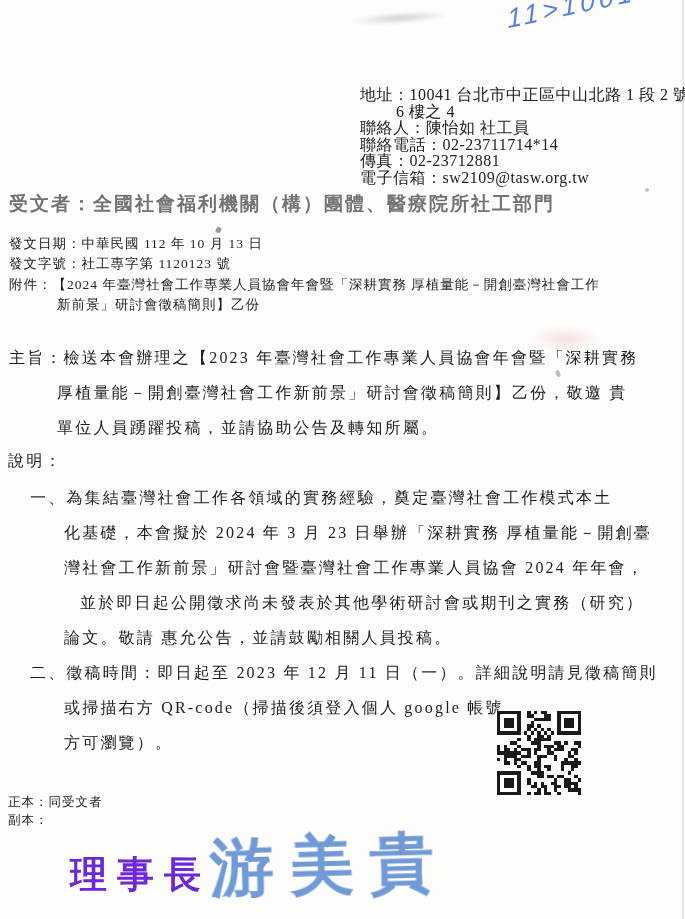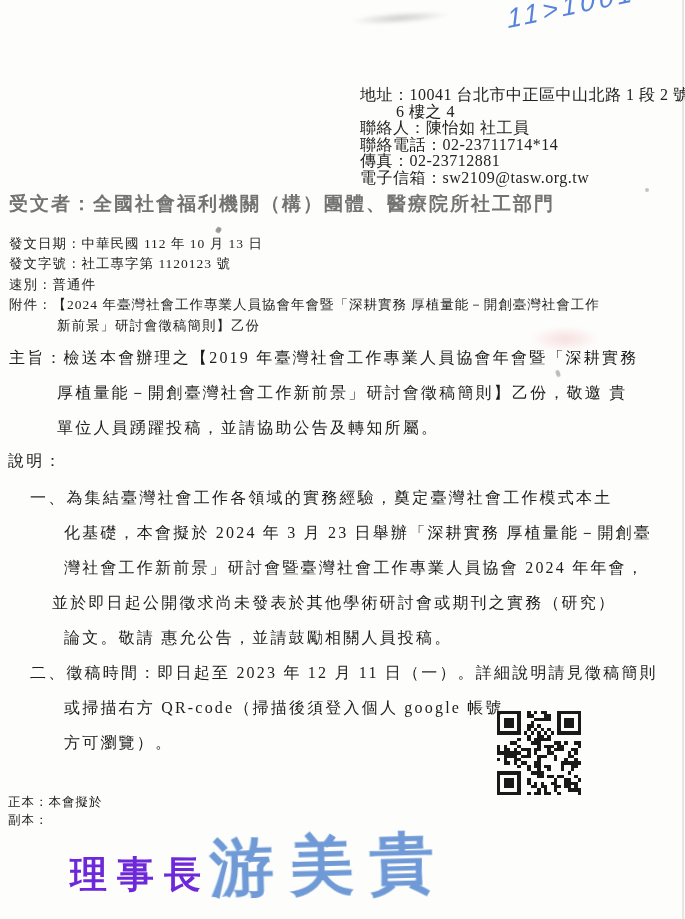--- a/index.html
+++ b/index.html
@@ -81,35 +81,34 @@
     <div>聯絡電話：02-23711714*14</div>
     <div>傳真：02-23712881</div>
     <div>電子信箱：sw2109@tasw.org.tw</div>
   </div>
 
   <div class="abs recipient">受文者：全國社會福利機關（構）團體、醫療院所社工部門</div>
 
   <div class="abs meta">
     <div>發文日期：中華民國 112 年 10 月 13 日</div>
     <div>發文字號：社工專字第 1120123 號</div>
-    <div>速別：普通件</div>
     <div>附件：【2024 年臺灣社會工作專業人員協會年會暨「深耕實務 厚植量能－開創臺灣社會工作</div>
     <div class="indent">新前景」研討會徵稿簡則】乙份</div>
   </div>
 
-  <div class="abs t16" style="left:9px;top:348px;">主旨：檢送本會辦理之【2019 年臺灣社會工作專業人員協會年會暨「深耕實務</div>
+  <div class="abs t16" style="left:9px;top:348px;">主旨：檢送本會辦理之【2023 年臺灣社會工作專業人員協會年會暨「深耕實務</div>
   <div class="abs t16" style="left:57px;top:383px;">厚植量能－開創臺灣社會工作新前景」研討會徵稿簡則】乙份，敬邀 貴</div>
   <div class="abs t16" style="left:57px;top:418px;">單位人員踴躍投稿，並請協助公告及轉知所屬。</div>
 
   <div class="abs t16" style="left:8px;top:451px;">說明：</div>
 
   <div class="abs t16" style="left:30px;top:488px;">一、為集結臺灣社會工作各領域的實務經驗，奠定臺灣社會工作模式本土</div>
   <div class="abs t16" style="left:64px;top:523px;">化基礎，本會擬於 2024 年 3 月 23 日舉辦「深耕實務 厚植量能－開創臺</div>
   <div class="abs t16" style="left:64px;top:558px;">灣社會工作新前景」研討會暨臺灣社會工作專業人員協會 2024 年年會，</div>
-  <div class="abs t16" style="left:52px;top:593px;">並於即日起公開徵求尚未發表於其他學術研討會或期刊之實務（研究）</div>
+  <div class="abs t16" style="left:80px;top:593px;">並於即日起公開徵求尚未發表於其他學術研討會或期刊之實務（研究）</div>
   <div class="abs t16" style="left:64px;top:628px;">論文。敬請 惠允公告，並請鼓勵相關人員投稿。</div>
 
   <div class="abs t16" style="left:30px;top:663px;">二、徵稿時間：即日起至 2023 年 12 月 11 日（一）。詳細說明請見徵稿簡則</div>
   <div class="abs t16" style="left:64px;top:698px;text-align:right;">或掃描右方 QR-code（掃描後須登入個人 google 帳號</div>
   <div class="abs t16" style="left:64px;top:733px;">方可瀏覽）。</div>
 
   <div class="abs qr-box">
     <svg viewBox="0 0 25 25" width="84" height="84" shape-rendering="crispEdges" fill="#1a1a1a">
       <g id="qr-modules">
           <rect x="0" y="0" width="1" height="1"></rect>
@@ -390,19 +389,19 @@
           <rect x="11" y="24" width="1" height="1"></rect>
           <rect x="12" y="24" width="1" height="1"></rect>
           <rect x="14" y="24" width="1" height="1"></rect>
           <rect x="15" y="24" width="1" height="1"></rect>
           <rect x="18" y="24" width="1" height="1"></rect>
           <rect x="24" y="24" width="1" height="1"></rect>
         </g>
     </svg>
   </div>
 
-  <div class="abs footer-small" style="left:8px;top:794px;">正本：本會擬於</div>
+  <div class="abs footer-small" style="left:8px;top:794px;">正本：同受文者</div>
   <div class="abs footer-small" style="left:8px;top:812px;">副本：</div>
 
   <div class="abs sig-title">理事長</div>
   <div class="abs stamp">游美貴</div>
 
 </div>
 
 </body></html>

